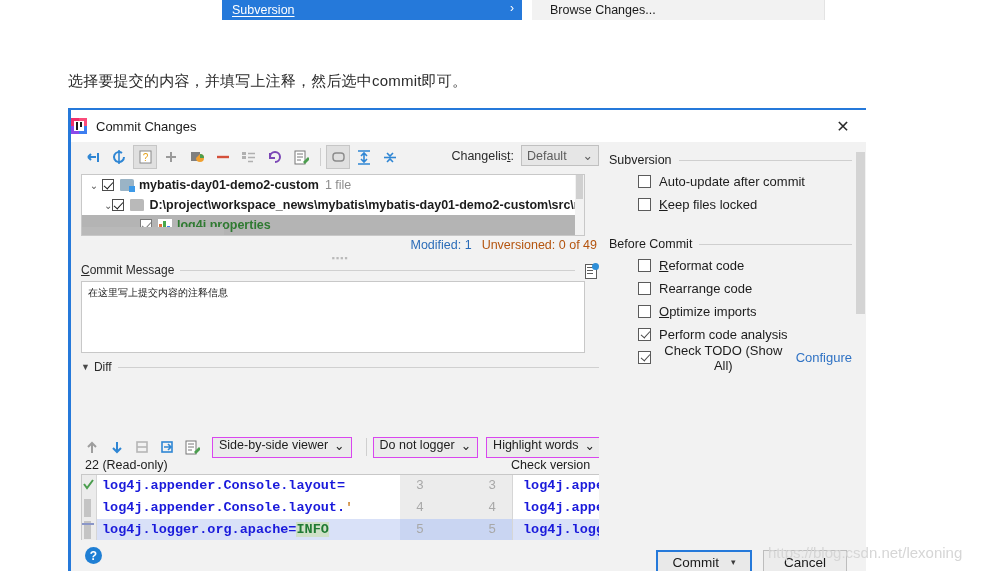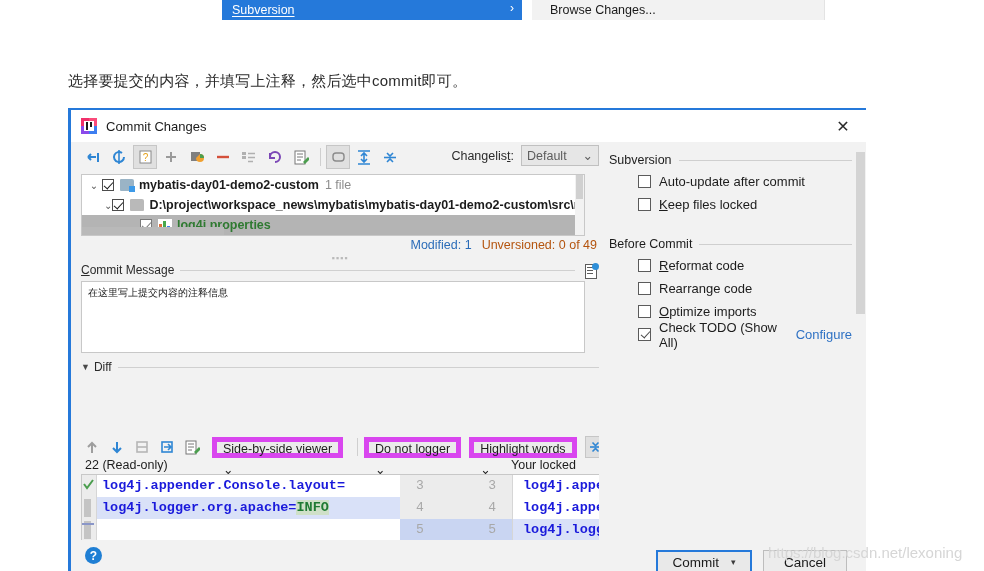--- a/index.html
+++ b/index.html
@@ -14,21 +14,21 @@
     display:flex;align-items:center;padding:0 10px;box-sizing:border-box;}
   #menu-sub .lbl{text-decoration:underline;text-decoration-color:#ffffff;text-underline-offset:2px;}
   #menu-sub .arrow{position:absolute;right:8px;top:1px;color:#ffffff;font-size:12px;}
   #menu-right{position:absolute;left:532px;top:0;width:293px;height:20px;background:#f2f2f2;
     display:flex;align-items:center;padding:0 18px;box-sizing:border-box;border-right:1px solid #e3e3e3;}
   
   #caption{position:absolute;left:68px;top:72px;font-size:15px;color:#2b2b2b;letter-spacing:.2px;}
   
   #dialog{position:absolute;left:68px;top:108px;width:798px;height:463px;background:#f2f2f2;
     border-left:3px solid #2579da;border-top:2px solid #2579da;box-sizing:border-box;}
-  #titlebar{position:relative;height:32px;background:#ffffff;display:flex;align-items:center;padding-left:10px;}
+  #titlebar{position:relative;height:32px;background:#ffffff;display:flex;align-items:center;}
   #title-icon{width:16px;height:16px;margin-right:9px;position:relative;flex:0 0 auto;}
   #title-icon .q1{position:absolute;left:0;top:0;width:8px;height:8px;background:#f1306b;}
   #title-icon .q2{position:absolute;left:8px;top:0;width:8px;height:8px;background:#fa4b7a;}
   #title-icon .q3{position:absolute;left:0;top:8px;width:8px;height:8px;background:#8a49ea;}
   #title-icon .q4{position:absolute;left:8px;top:8px;width:8px;height:8px;background:#3d7ef0;}
   #title-icon .b{position:absolute;left:3px;top:3px;width:10px;height:10px;background:#ffffff;}
   #title-icon .b2{position:absolute;left:5px;top:4px;width:2px;height:8px;background:#1a1a1a;}
   #title-icon .b3{position:absolute;left:9px;top:4px;width:2px;height:5px;background:#1a1a1a;}
   #title-text{font-size:13px;color:#1a1a1a;}
   #close-btn{position:absolute;right:0;top:0;width:46px;height:32px;display:flex;align-items:center;justify-content:center;
@@ -92,22 +92,22 @@
   #cm-box{margin-top:3px;width:504px;height:72px;background:#ffffff;border:1px solid #c8c8c8;box-sizing:border-box;
     padding:4px 6px;font-size:10px;color:#1a1a1a;}
   
   #diff-header{display:flex;align-items:center;height:16px;margin-top:6px;}
   #diff-caret{font-size:9px;color:#4a4a4a;margin-right:4px;}
   #diff-title{font-size:12px;color:#2b2b2b;margin-right:6px;}
   #diff-rule{flex:1;height:1px;background:#d0d0d0;}
   #diff-toolbar{position:absolute;left:10px;top:292px;width:780px;height:26px;display:flex;align-items:center;}
   .dti{width:22px;height:22px;display:flex;align-items:center;justify-content:center;font-size:14px;margin-right:3px;position:relative;}
   .dti.boxed{background:#e0e0e0;border:1px solid #c6c6c6;box-sizing:border-box;}
-  .dsel{height:21px;background:#ebebeb;border:5px solid #d946ef;box-sizing:border-box;display:flex;align-items:flex-start;
-    padding:0 6px;font-size:12.5px;color:#1c1c1c;margin-right:8px;gap:6px;flex-direction:column;}
+  .dsel{height:21px;background:#ebebeb;border:1px solid #d946ef;box-sizing:border-box;display:flex;align-items:flex-start;
+    padding:0 6px;font-size:12.5px;color:#1c1c1c;margin-right:8px;gap:6px;}
   .dsep{width:1px;height:18px;background:#cfcfcf;margin:0 6px;}
   #diff-count{position:absolute;right:4px;top:4px;font-size:12.5px;color:#1c1c1c;}
   
   #diff-labels{position:absolute;left:10px;top:316px;width:780px;height:16px;font-size:12.5px;color:#1c1c1c;}
   #lbl-left{position:absolute;left:4px;top:0;}
   #lbl-right{position:absolute;left:430px;top:0;}
   
   #diff-area{position:absolute;left:10px;top:332px;width:782px;height:100px;background:#ffffff;border:1px solid #c8c8c8;
     box-sizing:border-box;display:flex;}
   .gutter{width:14px;background:#ececec;border-right:1px solid #d6d6d6;position:relative;flex:0 0 auto;}
@@ -121,21 +121,21 @@
     color:#a8a8a8;display:flex;justify-content:space-between;padding:0 16px;box-sizing:border-box;}
   .numrow.hl{background:#c9d5f2;}
   #right-scroll{width:12px;background:#f4f4f4;flex:0 0 auto;position:relative;}
   #right-scroll .rth{position:absolute;left:2px;top:2px;width:8px;height:34px;background:#e0e0e0;}
   .pane-hscroll{position:absolute;left:0;bottom:0;height:9px;background:#e6e6e6;}
   
   .grp{margin:0 14px 0 10px;}
   .grp-head{display:flex;align-items:center;height:20px;font-size:12.5px;color:#1c1c1c;}
   .grp-head .t{margin-right:7px;}
   .grp-head .r{flex:1;height:1px;background:#cfcfcf;}
-  .opt{display:flex;align-items:center;height:23px;padding-left:29px;font-size:13px;color:#1c1c1c;}
+  .opt{display:flex;align-items:center;height:23px;padding-left:29px;font-size:13px;color:#1c1c1c;text-align:center;}
   .opt .ob{width:13px;height:13px;border:1px solid #5b5b5b;background:#fff;margin-right:8px;position:relative;box-sizing:border-box;flex:0 0 auto;}
   .opt .ob.on:after{content:"";position:absolute;left:3.5px;top:0px;width:4px;height:8px;border:solid #4a4a4a;
     border-width:0 1.5px 1.5px 0;transform:rotate(42deg);}
   .opt u{text-decoration:underline;}
   .link{color:#2f72c4;margin-left:8px;}
   #right-vscroll{position:absolute;right:0;top:10px;width:11px;height:220px;background:#f2f2f2;}
   #right-vscroll .th{position:absolute;left:1px;top:0;width:9px;height:162px;background:#d4d4d4;}
   
   #footer{position:absolute;left:0;bottom:0;width:795px;height:31px;background:#f2f2f2;}
   #help-btn{position:absolute;left:14px;top:7px;width:17px;height:17px;border-radius:50%;background:#1f7fd4;color:#fff;
@@ -394,34 +394,35 @@
             <path d="M7 0v3M7 11v3M0 7h3M11 7h3M2 2l2 2M10 10l2 2M12 2l-2 2M4 10l-2 2" stroke="#2f86d4" stroke-width="1.8"></path>
           </svg>
       </div>
       <div class="dsep"></div>
       <div class="dti" style="color:#2f86d4;font-weight:bold;font-size:15px">?</div>
       <div id="diff-count">1 difference</div>
     </div>
 
     <div id="diff-labels">
       <span id="lbl-left">22 (Read-only)</span>
-      <span id="lbl-right">Your locked</span>
+      <span id="lbl-right">Check version</span>
     </div>
 
     <div id="diff-area">
       <div class="gutter">
         <svg style="position:absolute;left:1px;top:4px" width="11" height="11" viewBox="0 0 11 11">
             <path d="M1 5l3 4 6-8" stroke="#4b9e4e" stroke-width="2" fill="none"></path>
           </svg>
         <div style="position:absolute;left:2px;top:24px;width:7px;height:18px;background:#c4c4c4"></div>
         <div style="position:absolute;left:2px;top:46px;width:7px;height:18px;background:#c4c4c4"></div>
         <div style="position:absolute;left:0px;top:48px;width:12px;height:2px;background:#8a96c8"></div>
       </div>
       <div class="pane" style="width:303px">
         <div class="code"><span>log4j.appender.Console.layout=</span></div>
+        <div class="code"><span>log4j.appender.Console.layout.</span><span style="color:#d08a3a">'</span></div>
         <div class="code hl"><span>log4j.logger.org.apache=</span><span class="tok-green">INFO</span></div>
         <div class="pane-hscroll" style="left:0;width:303px">
           <div style="position:absolute;left:2px;top:0;width:122px;height:9px;background:#dcdcdc"></div>
         </div>
       </div>
       <div class="numcol">
         <div class="numrow">
           <span>3</span>
             <span>3</span>
         </div>
@@ -481,20 +482,24 @@
         <div class="opt">
           <span class="ob"></span>
           <span>Rearrange code</span>
         </div>
         <div class="opt">
           <span class="ob"></span>
           <span><u>O</u><span>ptimize imports</span></span>
         </div>
         <div class="opt">
           <span class="ob on"></span>
+          <span>Perform code analysis</span>
+        </div>
+        <div class="opt">
+          <span class="ob on"></span>
           <span>Check TODO (Show All)</span>
           <span class="link">Configure</span>
         </div>
       </div>
 
       <div id="right-vscroll">
           <div class="th"></div>
         </div>
     </div>
 

